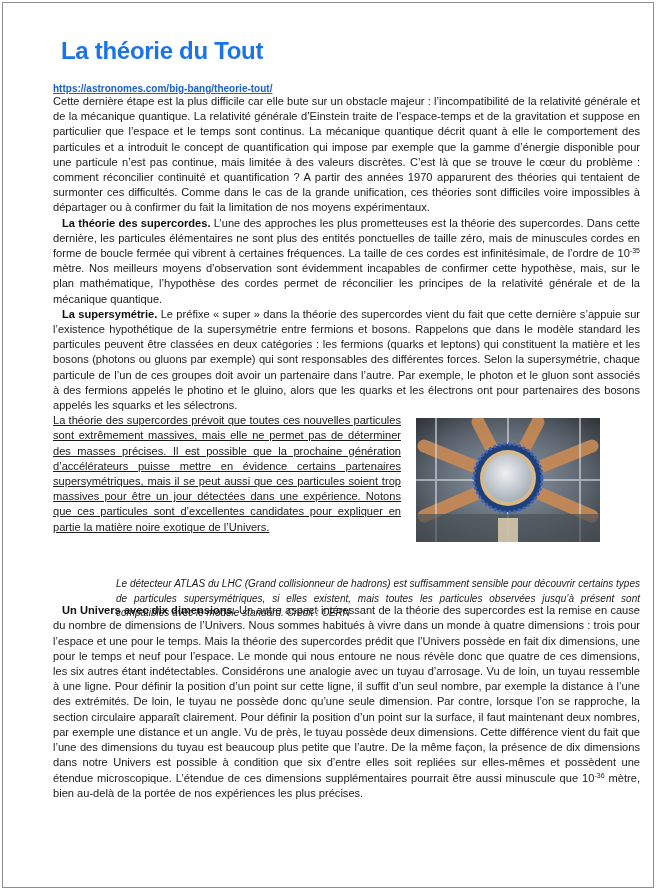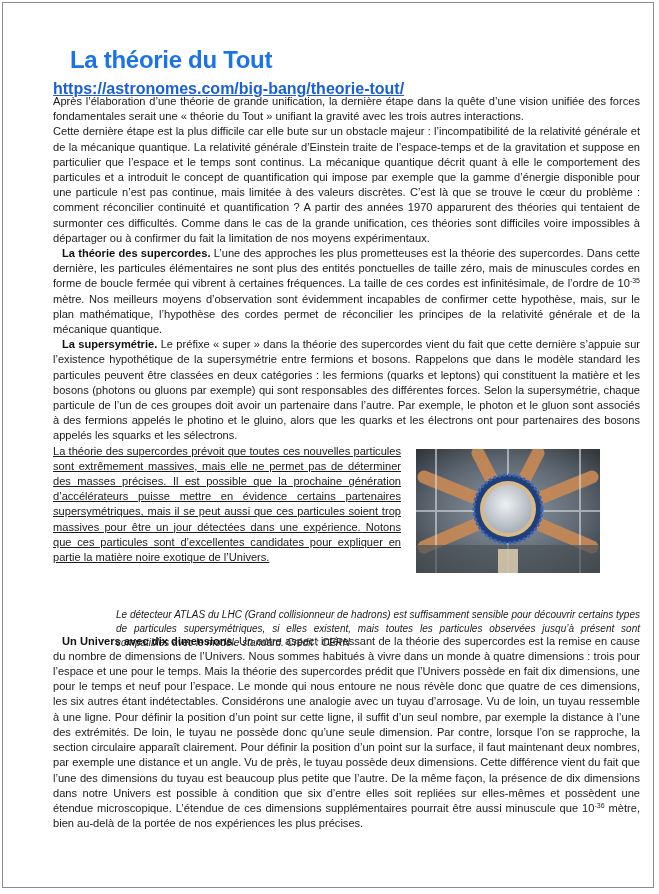--- a/index.html
+++ b/index.html
@@ -7,26 +7,26 @@
   .page {
     position: absolute; left: 2px; top: 2px; width: 652px; height: 886px;
     border: 1px solid #8c8c8c; background: #fff; box-sizing: border-box;
   }
   .content {
     position: absolute; left: 50px; top: 0; width: 587px;
     font-family: "Liberation Sans", sans-serif; font-size: 11.1px; line-height: 15.2px;
     color: #1a1a1a; text-align: justify;
   }
   h1 {
-    margin: 17px; position: absolute; top: 32px; left: 0; white-space: nowrap;
+    margin: 8px; position: absolute; top: 32px; left: 0; white-space: nowrap;
     font-family: "Liberation Sans", sans-serif; font-size: 24px; font-weight: bold;
     color: #1a73e8; letter-spacing: -0.3px;
   }
   .link {
-    position: absolute; top: 78px; left: 0; font-size: 16px; font-weight: bold;
+    position: absolute; top: 78px; left: 0; font-size: 10px; font-weight: bold;
     color: #1a5fd6; text-decoration: underline; white-space: nowrap; cursor: pointer;
   }
   .body-text { position: absolute; top: 91px; left: 0; width: 587px; }
   p { margin: 0; }
   b { font-weight: bold; color: #111; margin-left: 9px; }
   sup { font-size: 7px; line-height: 0; vertical-align: 4px; }
   .float-block { position: relative; height: 182px; }
   .float-text { position: absolute; left: 0; top: 0; width: 348px; text-decoration: underline; }
   .photo {
     position: absolute; left: 363px; top: 5px; width: 184px; height: 124px;
@@ -40,21 +40,20 @@
 </style>
 </head>
 <body>
 
 <div class="page">
   <div class="content">
     <h1>La théorie du Tout</h1>
     <a class="link" title="https://astronomes.com/big-bang/theorie-tout/">https://astronomes.com/big-bang/theorie-tout/</a>
 
     <div class="body-text">
-      <p>Après l’élaboration d’une théorie de grande unification, la dernière étape dans la quête d’une vision unifiée des forces fondamentales serait une « théorie du Tout » unifiant la gravité avec les trois autres interactions.</p>
       <p>Cette dernière étape est la plus difficile car elle bute sur un obstacle majeur : l’incompatibilité de la relativité générale et de la mécanique quantique. La relativité générale d’Einstein traite de l’espace-temps et de la gravitation et suppose en particulier que l’espace et le temps sont continus. La mécanique quantique décrit quant à elle le comportement des particules et a introduit le concept de quantification qui impose par exemple que la gamme d’énergie disponible pour une particule n’est pas continue, mais limitée à des valeurs discrètes. C’est là que se trouve le cœur du problème : comment réconcilier continuité et quantification ? A partir des années 1970 apparurent des théories qui tentaient de surmonter ces difficultés. Comme dans le cas de la grande unification, ces théories sont difficiles voire impossibles à départager ou à confirmer du fait la limitation de nos moyens expérimentaux.</p>
       <p><b>La théorie des supercordes.</b><span> L’une des approches les plus prometteuses est la théorie des supercordes. Dans cette dernière, les particules élémentaires ne sont plus des entités ponctuelles de taille zéro, mais de minuscules cordes en forme de boucle fermée qui vibrent à certaines fréquences. La taille de ces cordes est infinitésimale, de l’ordre de 10</span><sup>-35</sup><span> mètre. Nos meilleurs moyens d’observation sont évidemment incapables de confirmer cette hypothèse, mais, sur le plan mathématique, l’hypothèse des cordes permet de réconcilier les principes de la relativité générale et de la mécanique quantique.</span></p>
       <p><b>La supersymétrie.</b><span> Le préfixe « super » dans la théorie des supercordes vient du fait que cette dernière s’appuie sur l’existence hypothétique de la supersymétrie entre fermions et bosons. Rappelons que dans le modèle standard les particules peuvent être classées en deux catégories : les fermions (quarks et leptons) qui constituent la matière et les bosons (photons ou gluons par exemple) qui sont responsables des différentes forces. Selon la supersymétrie, chaque particule de l’un de ces groupes doit avoir un partenaire dans l’autre. Par exemple, le photon et le gluon sont associés à des fermions appelés le photino et le gluino, alors que les quarks et les électrons ont pour partenaires des bosons appelés les squarks et les sélectrons.</span></p>
 
       <div class="float-block">
         <p class="float-text">La théorie des supercordes prévoit que toutes ces nouvelles particules sont extrêmement massives, mais elle ne permet pas de déterminer des masses précises. Il est possible que la prochaine génération d’accélérateurs puisse mettre en évidence certains partenaires supersymétriques, mais il se peut aussi que ces particules soient trop massives pour être un jour détectées dans une expérience. Notons que ces particules sont d’excellentes candidates pour expliquer en partie la matière noire exotique de l’Univers.</p>
         <div class="photo">
           <svg width="184" height="124" viewBox="0 0 184 124">
             <defs>
               <radialGradient id="bg" cx="50%" cy="50%" r="70%">

